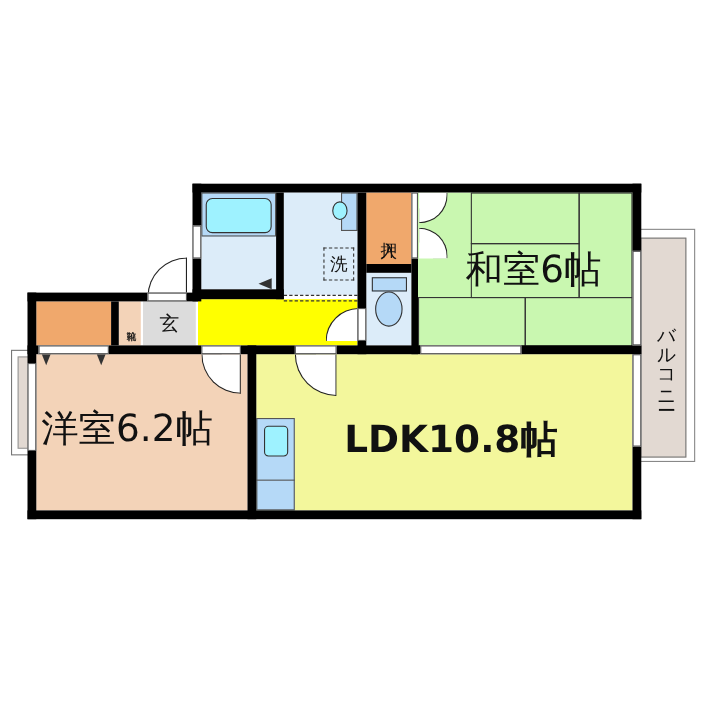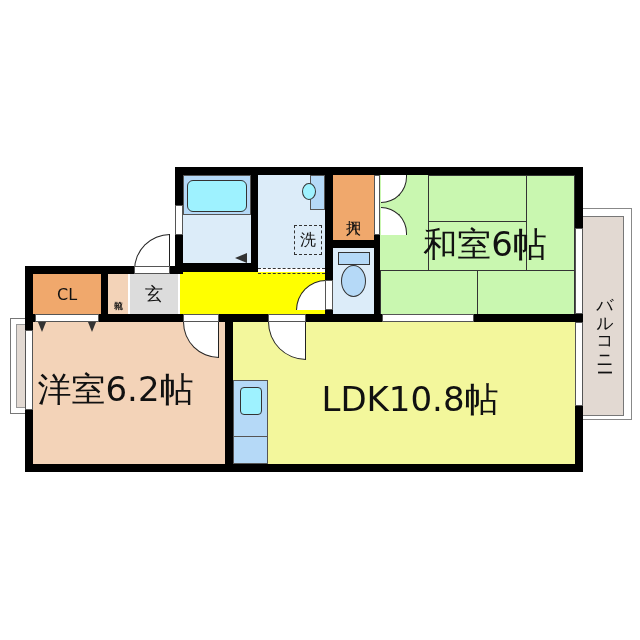--- a/index.html
+++ b/index.html
@@ -20,21 +20,21 @@
   <div class="abs" style="left:582px;top:216px;width:42px;height:200px;background:#e2d9d2;border:1px solid #777;"></div>
   <div class="lbl" style="left:596px;top:270px;width:20px;height:110px;font-size:17px;writing-mode:vertical-rl;">バルコニー</div>
 
   <div class="abs" style="left:10px;top:318px;width:22px;height:96px;border:1px solid #777;background:#fff;"></div>
   <div class="abs" style="left:16px;top:324px;width:14px;height:84px;background:#e2d9d2;border:1px solid #999;"></div>
 
   <div class="abs" style="left:33px;top:322px;width:192px;height:142px;background:#f3d3b8;"></div>
   <div class="lbl" style="left:33px;top:360px;width:165px;height:60px;font-size:34px;">洋室6.2帖</div>
 
   <div class="abs" style="left:233px;top:322px;width:342px;height:142px;background:#f3f79c;"></div>
-  <div class="lbl" style="left:290px;top:370px;width:240px;height:60px;font-size:34px;">LDK10.8帖</div>
+  <div class="lbl" style="left:290px;top:370px;width:240px;height:60px;font-size:34px;font-weight:bold;">LDK10.8帖</div>
 
   <div class="abs" style="left:233px;top:380px;width:35px;height:84px;background:#b5d9f7;border:1px solid #555;"></div>
   <div class="abs" style="left:233px;top:436px;width:35px;height:1px;background:#555;"></div>
   <div class="abs" style="left:240px;top:387px;width:22px;height:28px;background:#9ef2ff;border:1px solid #333;border-radius:4px;"></div>
 
   <div class="abs" style="left:380px;top:175px;width:195px;height:140px;background:#c9f7b0;"></div>
   <div class="tatami" style="left:428px;top:175px;width:99px;height:47px;"></div>
   <div class="tatami" style="left:428px;top:221px;width:99px;height:50px;"></div>
   <div class="tatami" style="left:526px;top:175px;width:49px;height:96px;"></div>
   <div class="tatami" style="left:380px;top:270px;width:98px;height:45px;"></div>
@@ -61,21 +61,20 @@
   <div class="abs" style="left:258px;top:268px;width:67px;height:0;border-top:1px dashed #333;"></div>
 
   <div class="abs" style="left:180px;top:272px;width:145px;height:42px;background:#ffff00;"></div>
   <div class="abs" style="left:258px;top:273px;width:67px;height:0;border-top:1px dashed #333;"></div>
 
   <div class="abs" style="left:130px;top:274px;width:48px;height:40px;background:#dcdcdc;"></div>
   <div class="lbl" style="left:130px;top:274px;width:48px;height:40px;font-size:18px;">玄</div>
   <div class="abs" style="left:108px;top:274px;width:20px;height:40px;background:#f3d3b8;"></div>
   <div class="lbl" style="left:108px;top:278px;width:20px;height:32px;font-size:9px;writing-mode:vertical-rl;">靴箱</div>
   <div class="abs" style="left:33px;top:274px;width:68px;height:40px;background:#f0a86c;"></div>
-  <div class="lbl" style="left:33px;top:274px;width:68px;height:40px;font-size:16px;">CL</div>
 
   <div class="door-arc" style="left:134px;top:234px;width:36px;height:36px;border-radius:36px 0 0 0;border-bottom:none;border-right:1px solid #222;"></div>
   <div class="door-arc" style="left:183px;top:322px;width:36px;height:36px;border-radius:0 0 0 36px;border-top:none;"></div>
   <div class="door-arc" style="left:268px;top:322px;width:38px;height:38px;border-radius:0 0 0 38px;border-top:none;"></div>
   <div class="door-arc" style="left:296px;top:280px;width:30px;height:30px;border-radius:30px 0 0 0;border-right:1px solid #222;border-bottom:none;"></div>
   <div class="door-arc" style="left:381px;top:175px;width:26px;height:28px;border-radius:0 0 26px 0;border-left:none;border-top:none;"></div>
   <div class="door-arc" style="left:381px;top:207px;width:26px;height:28px;border-radius:0 26px 0 0;border-left:none;border-bottom:none;"></div>
   <div class="abs" style="left:38px;top:322px;width:0;height:0;border-left:4px solid transparent;border-right:4px solid transparent;border-top:10px solid #333;"></div>
   <div class="abs" style="left:88px;top:322px;width:0;height:0;border-left:4px solid transparent;border-right:4px solid transparent;border-top:10px solid #333;"></div>
 

